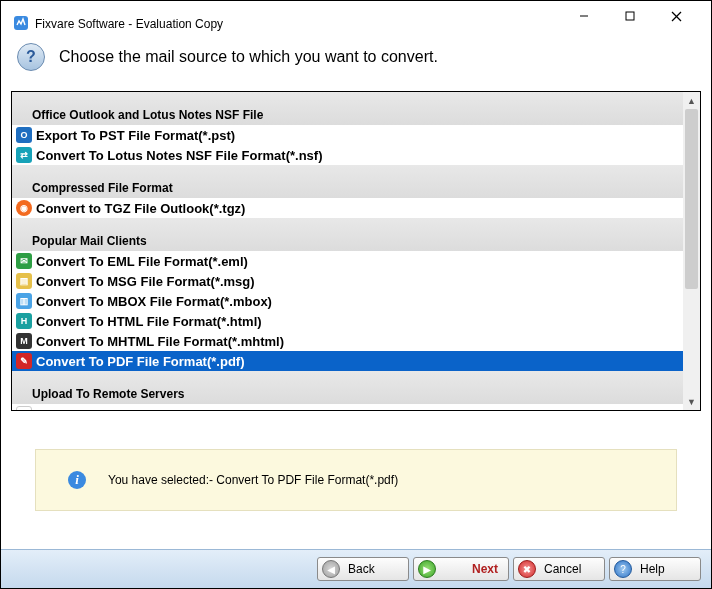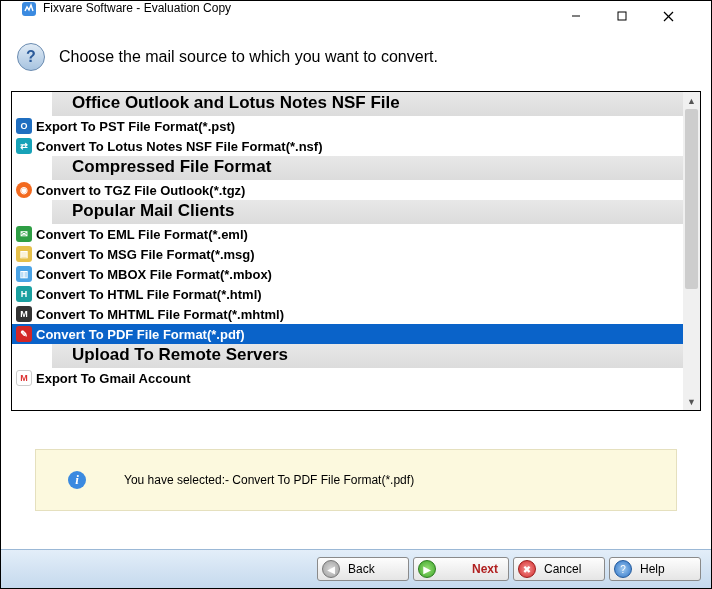--- a/index.html
+++ b/index.html
@@ -1,38 +1,38 @@
 <!DOCTYPE html>
 <html><head>
 <meta charset="utf-8">
 <style>
 * { box-sizing: border-box; margin: 0; padding: 0; }
 body { font-family: "Segoe UI", Tahoma, sans-serif; font-size: 12px; background: #fff; width: 712px; height: 589px; border: 1px solid #000; overflow: hidden; display: flex; flex-direction: column; }
-.titlebar { height: 30px; background: #fff; display: flex; align-items: flex-start; padding: 0 20px; }
+.titlebar { height: 30px; background: #fff; display: flex; align-items: flex-end; padding: 0 12px; }
 .titlebar .app-icon { width: 16px; height: 16px; margin-right: 6px; display: flex; align-items: center; justify-content: center; }
 .titlebar .title { font-size: 12px; color: #000; }
 .titlebar .spacer { flex: 1; }
 .titlebar .win-btn { width: 46px; height: 30px; display: flex; align-items: center; justify-content: center; font-size: 14px; color: #000; }
 .header-area { display: flex; align-items: center; padding: 12px 16px 20px 16px; }
 .header-icon { width: 28px; height: 28px; border-radius: 50%; background: linear-gradient(#dfeaf5,#a7c3e0); border: 1px solid #6a8bb0; display: flex; align-items: center; justify-content: center; color: #2a5a9a; font-weight: bold; font-size: 16px; margin-right: 14px; }
 .header-text { font-size: 16px; color: #000; }
 .list-wrap { margin: 0 10px 6px 10px; border: 1px solid #000; height: 320px; overflow: hidden; position: relative; display: flex; }
 .list-inner { flex: 1; overflow: hidden; }
 .scrollbar { width: 17px; background: #f0f0f0; display: flex; flex-direction: column; }
 .scroll-arrow { height: 17px; background: #f0f0f0; display: flex; align-items: center; justify-content: center; font-size: 9px; color: #555; }
 .scroll-track { flex: 1; background: #f0f0f0; position: relative; }
 .scroll-thumb { position: absolute; top: 0; left: 2px; right: 2px; height: 180px; background: #cdcdcd; border-radius: 2px; }
-.group-header { background: linear-gradient(#e8e8e8,#dcdcdc); padding: 1px 8px 3px 20px; font-weight: bold; font-size: 17px; color: #000; margin-left: 40px; }
+.group-header { background: linear-gradient(#e8e8e8,#dcdcdc); padding: 16px 8px 3px 20px; font-weight: bold; font-size: 12px; color: #000; }
 .list-item { display: flex; align-items: center; padding: 2px 4px; font-size: 13px; font-weight: bold; color: #000; cursor: default; }
 .list-item .icon { width: 16px; height: 16px; margin-right: 4px; flex-shrink: 0; display: flex; align-items: center; justify-content: center; }
 .list-item .label { white-space: nowrap; }
 .list-item.selected { background: #0a63c9; color: #fff; }
 .info-panel { margin: 32px 34px 18px 34px; background: #fcf9de; border: 1px solid #e5e0be; height: 62px; display: flex; align-items: center; padding: 0 32px; }
 .info-icon { width: 18px; height: 18px; border-radius: 50%; background: #3a8ae0; color: #fff; display: flex; align-items: center; justify-content: center; font-weight: bold; font-style: italic; font-size: 13px; font-family: Georgia, serif; margin-right: 22px; }
-.info-text { font-size: 12px; color: #000; margin-left: 16px; }
+.info-text { font-size: 12px; color: #000; }
 .footer { background: linear-gradient(#e3eef9,#c5d9ed); padding: 7px 10px; display: flex; justify-content: flex-end; gap: 4px; border-top: 1px solid #9bb8d6; margin-top: auto; }
 .btn { display: flex; align-items: center; background: linear-gradient(#fdfdfd,#e5e5e5); border: 1px solid #8a8a8a; border-radius: 3px; height: 24px; padding: 0 10px 0 4px; min-width: 92px; cursor: pointer; font-size: 12px; }
 .btn .btn-icon { width: 18px; height: 18px; border-radius: 50%; margin-right: 8px; display: flex; align-items: center; justify-content: center; font-size: 10px; color: #fff; }
 .btn-next .btn-label { color: #b02020; font-weight: bold; padding-left: 28px; }
 .ic-back { background: radial-gradient(#d9d9d9,#9e9e9e); border:1px solid #777; }
 .ic-next { background: radial-gradient(#9be07a,#3aa627); border:1px solid #2b7a1e; }
 .ic-cancel { background: radial-gradient(#f59a9a,#d32626); border:1px solid #9a1c1c; }
 .ic-help { background: radial-gradient(#a0caf0,#2d73c7); border:1px solid #235a9c; }
 
 .fi { width:16px; height:16px; border-radius:3px; display:flex; align-items:center; justify-content:center; font-size:9px; font-weight:bold; color:#fff; }

